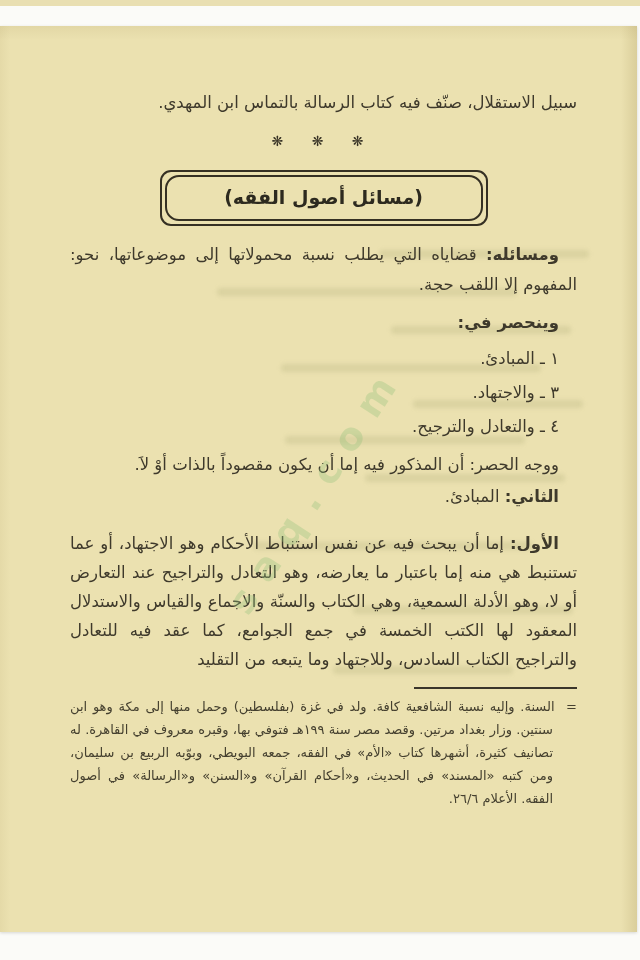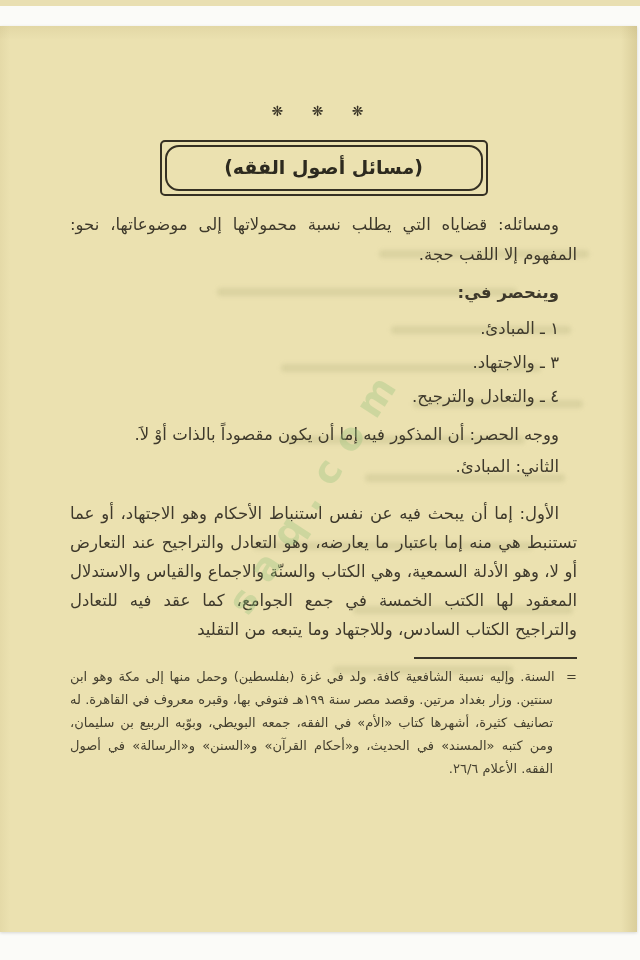--- a/index.html
+++ b/index.html
@@ -39,30 +39,30 @@
     color:#3e392b; font-size:16.5px; line-height:30px;
     text-align:justify;
   }
   .intro { margin:0; text-align:right; }
   .orn {
     text-align:center; margin:10px 0 0; font-size:14px;
     letter-spacing:12px; color:#353023; line-height:26px;
   }
   .titlebox {
     margin:16px auto 0; width:318px;
-    border:2.5px solid #353023; border-radius:5px; padding:3px;
+    border:2.5px solid #353023; border-radius:11px; padding:3px;
   }
   .titlebox-inner {
     border:2px solid #353023; border-radius:14px;
     text-align:center; font-weight:bold; font-size:19px;
     color:#2d2a1f; padding:9px 0 11px; line-height:22px;
   }
   .p-indent { margin:14px 0 0; text-indent:18px; }
   .bold-line { margin:8px 0 0; text-indent:18px; font-weight:bold; text-align:right; }
-  .lead { font-weight:normal; }
+  .lead { font-weight:bold; }
   ul.num-list { margin:4px 0 0; padding:0; list-style:none; }
   ul.num-list li { line-height:34px; text-indent:18px; }
   .p-wajh { margin:6px 0 0; text-indent:18px; }
   .p-thani { margin:2px 0 0; text-indent:18px; text-align:right; }
   .p-awwal { margin:17px 0 0; text-indent:18px; line-height:29px; }
   .fn-rule {
     margin:13px 0 0 auto; margin-right:0;
     border:none; border-top:2px solid #3a352a; width:163px; height:0;
   }
   .footnote {
@@ -89,20 +89,21 @@
   <div class="bleed" style="top:410px; right:112px; width:240px;"></div>
   <div class="bleed" style="top:448px; right:72px;  width:200px;"></div>
   <div class="bleed" style="top:516px; right:104px; width:280px;"></div>
   <div class="bleed" style="top:580px; right:64px;  width:220px;"></div>
   <div class="bleed" style="top:640px; right:124px; width:180px;"></div>
 
   <div class="watermark">saq.com</div>
 
   <div class="content">
 
+    <p class="intro">سبيل الاستقلال، صنّف فيه كتاب الرسالة بالتماس ابن المهدي.</p>
 
     <div class="orn">❋ ❋ ❋</div>
 
     <div class="titlebox">
       <div class="titlebox-inner">(مسائل أصول الفقه)</div>
     </div>
 
     <p class="p-indent"><span class="lead">ومسائله:</span> <span>قضاياه التي يطلب نسبة محمولاتها إلى موضوعاتها، نحو: المفهوم إلا اللقب حجة.</span></p>
 
     <p class="bold-line">وينحصر في:</p>

